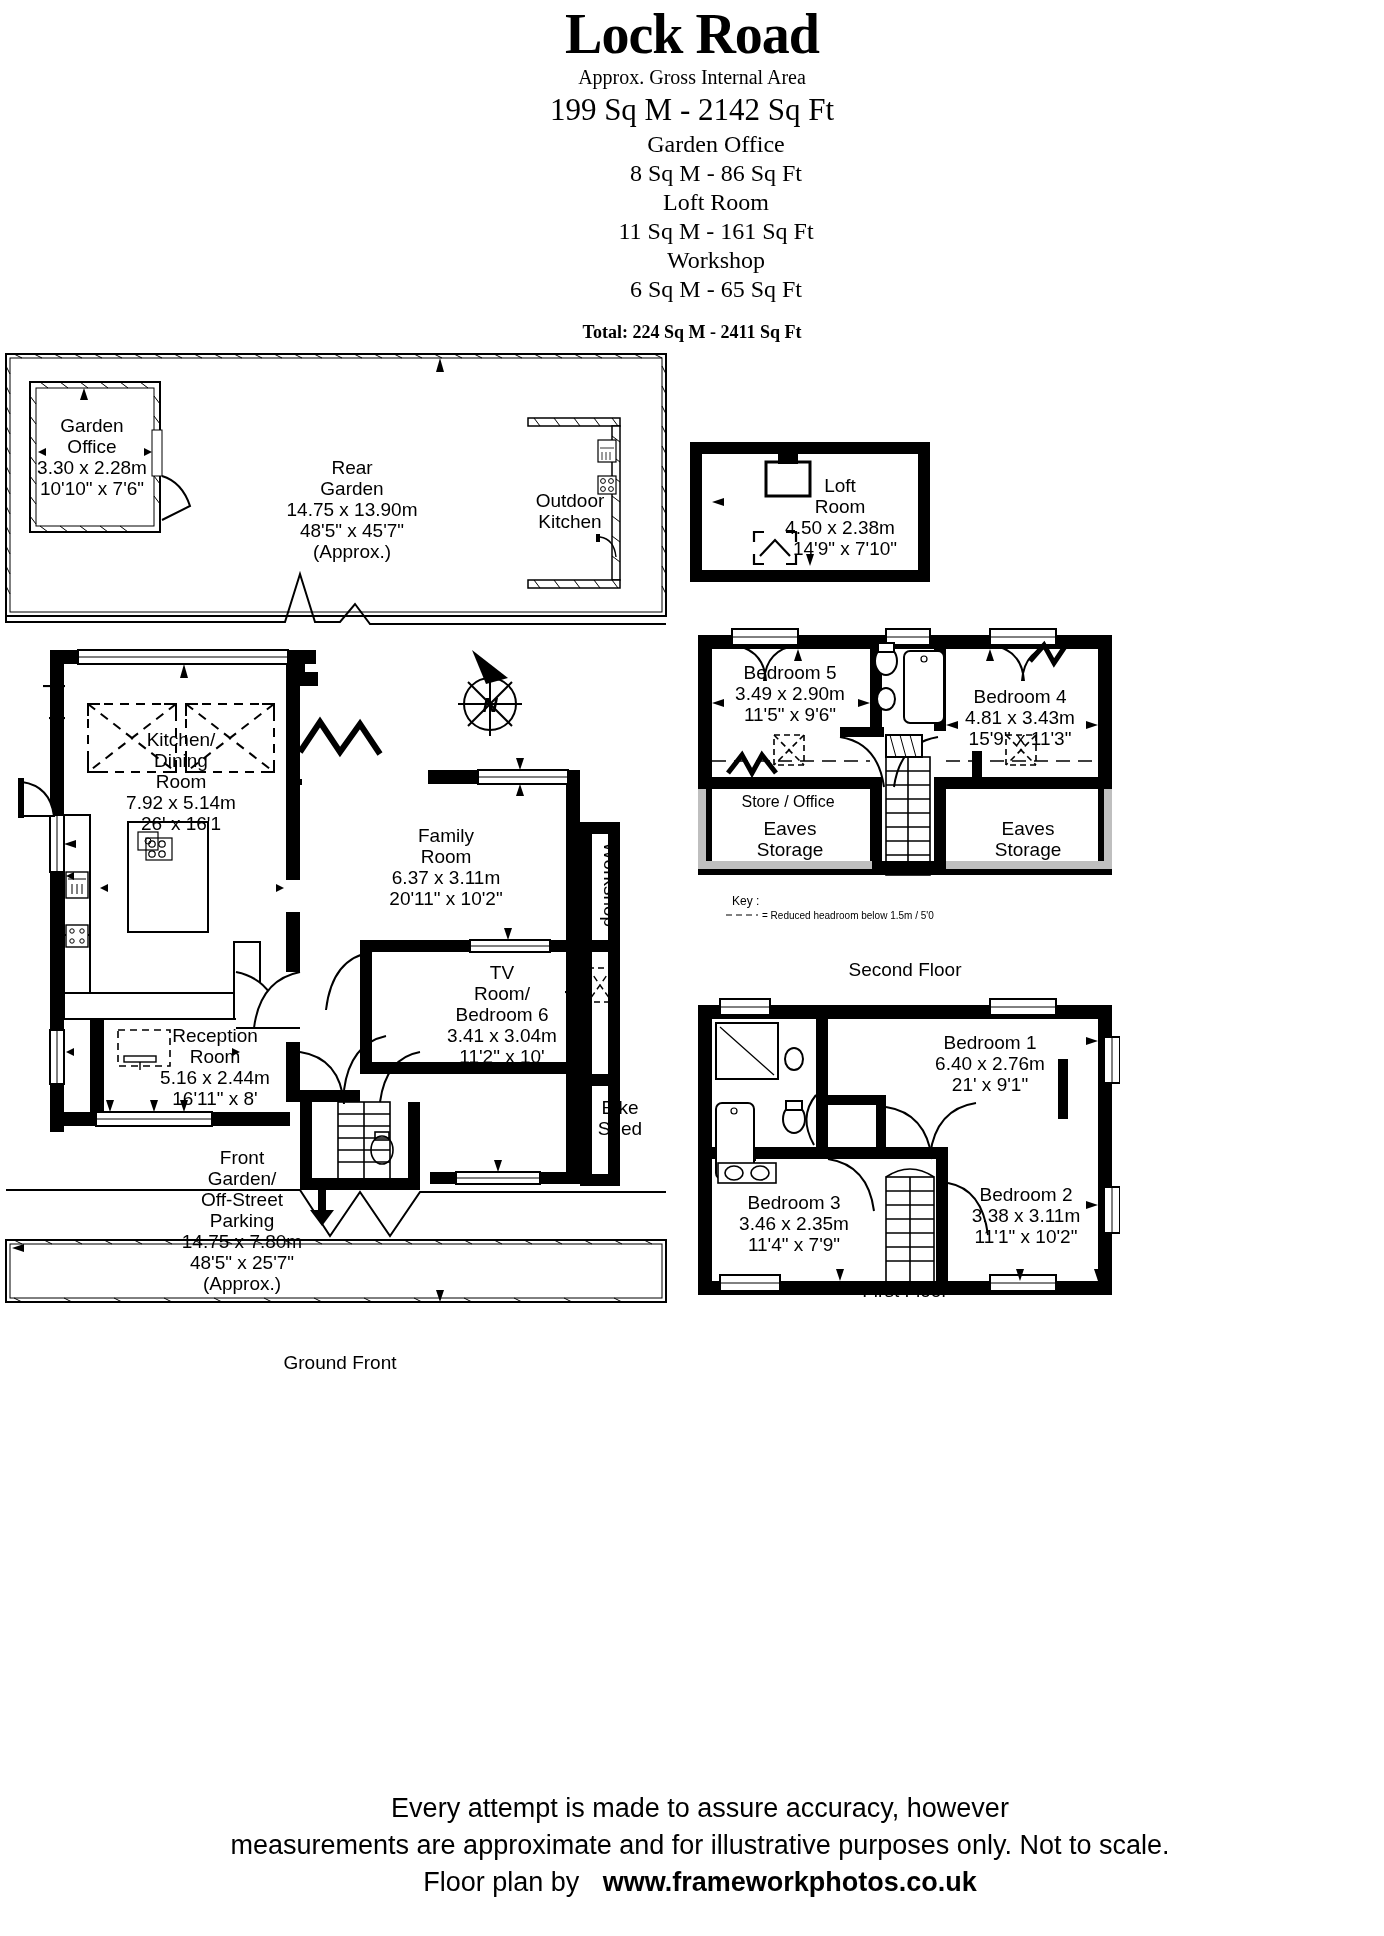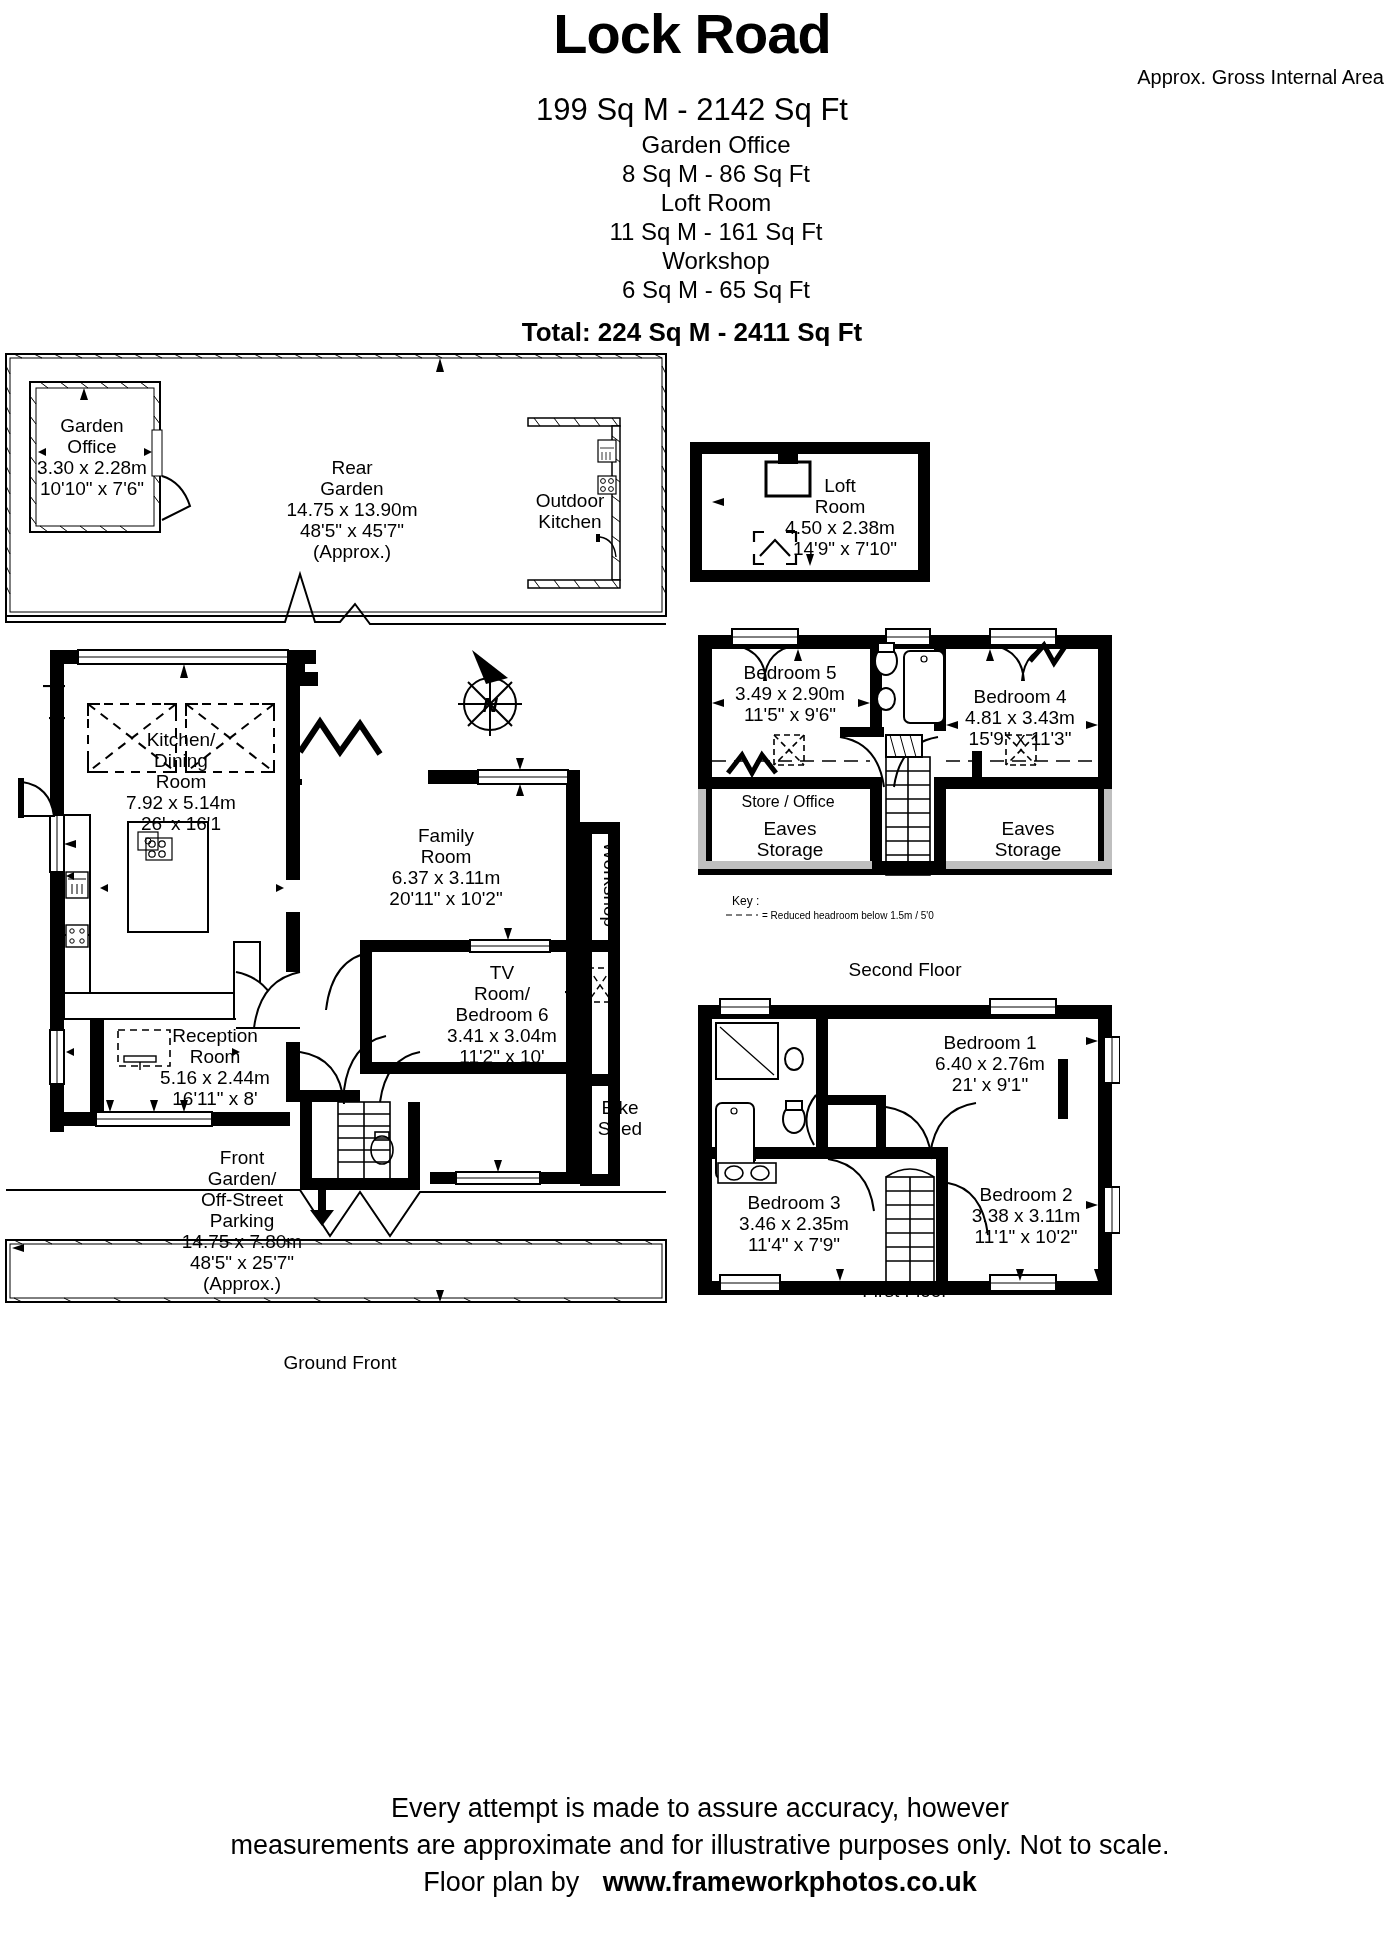--- a/index.html
+++ b/index.html
@@ -1,22 +1,22 @@
 <!DOCTYPE html>
 <html><head>
 <meta charset="utf-8">
 <style>
   html,body{margin:0;padding:0;background:#fff;}
   body{width:1384px;height:1936px;position:relative;font-family:"Liberation Sans",sans-serif;color:#000;}
-  .header{width:100%;text-align:center;padding-top:4px;}
+  .header{width:100%;text-align:center;padding-top:4px;font-family:Liberation Serif, serif;}
   .title{font-size:56px;font-weight:bold;letter-spacing:-1px;line-height:60px;}
-  .subtitle{font-size:20px;line-height:26px;text-align:right;}
+  .subtitle{font-size:20px;line-height:26px;}
   .area-main{font-size:31px;line-height:40px;}
   .blk{font-size:24px;line-height:29px;padding-left:48px;}
-  .total{font-size:26px;font-weight:bold;line-height:40px;padding-top:8px;}
+  .total{font-size:18px;font-weight:bold;line-height:40px;padding-top:8px;}
   .plans{position:relative;width:1384px;height:1120px;padding-left:10px;}
   svg{display:block;}
   .floorcap{font-size:19px;text-align:center;}
   .footer{position:absolute;left:8px;top:1790px;width:1384px;text-align:center;}
   .footer div{font-size:27px;line-height:37px;}
   .footer .url{font-weight:bold;}
   text{font-family:"Liberation Sans",sans-serif;}
 </style>
 </head>
 <body>

